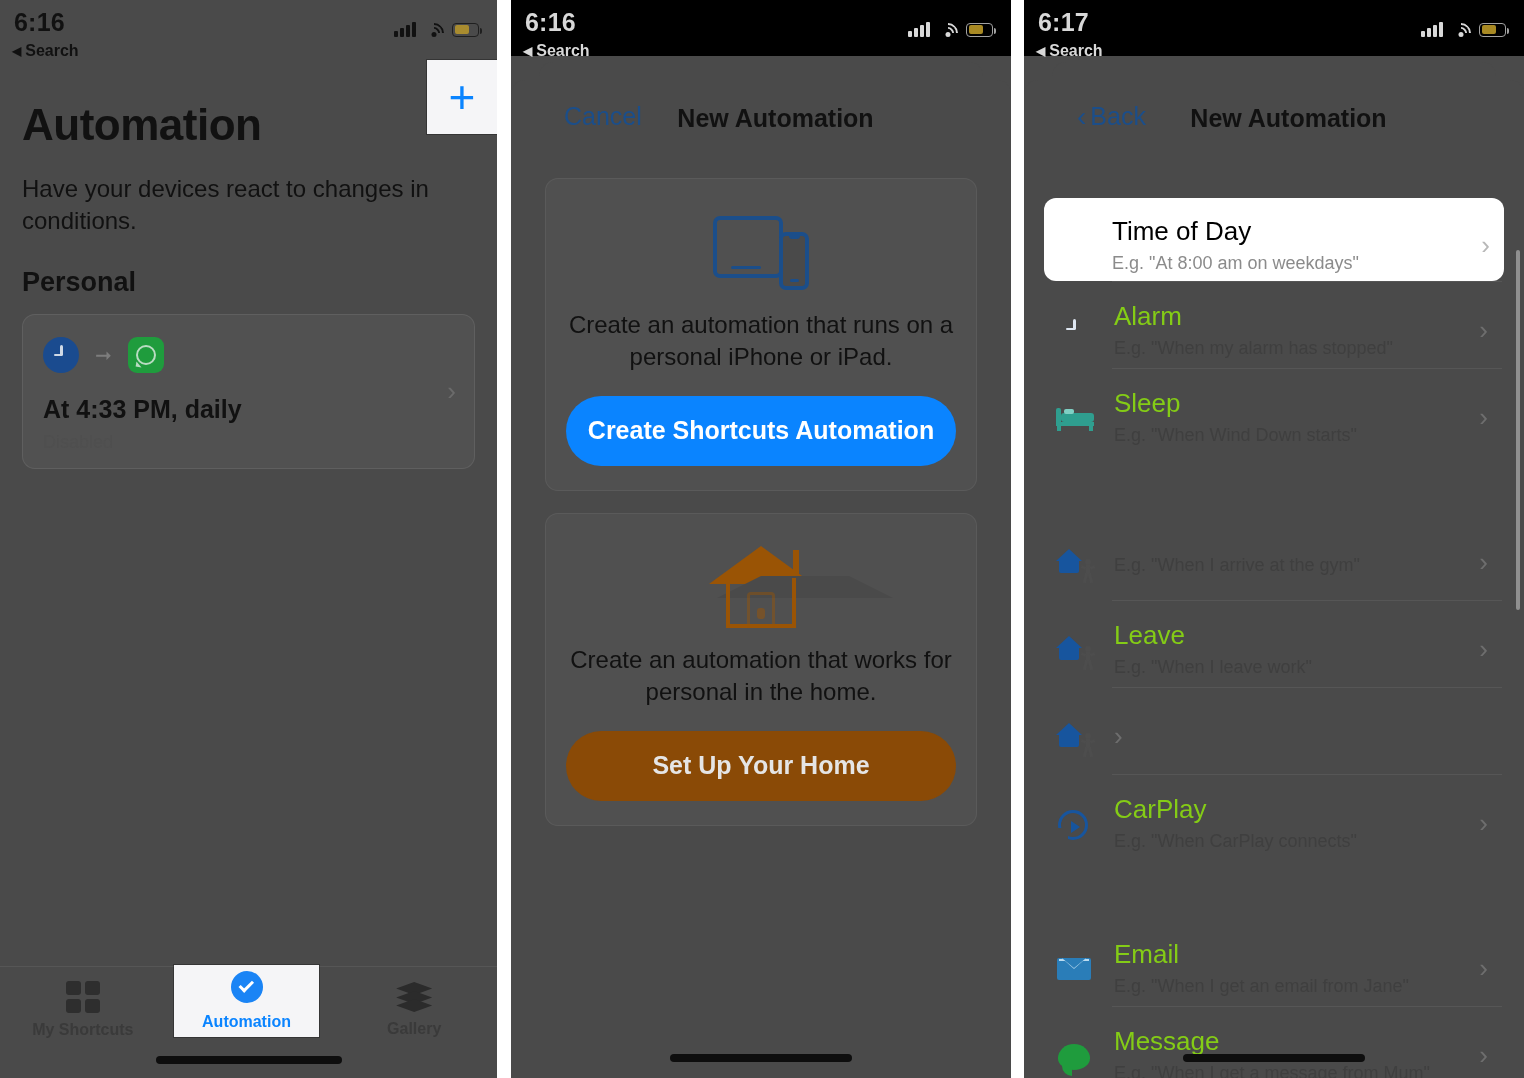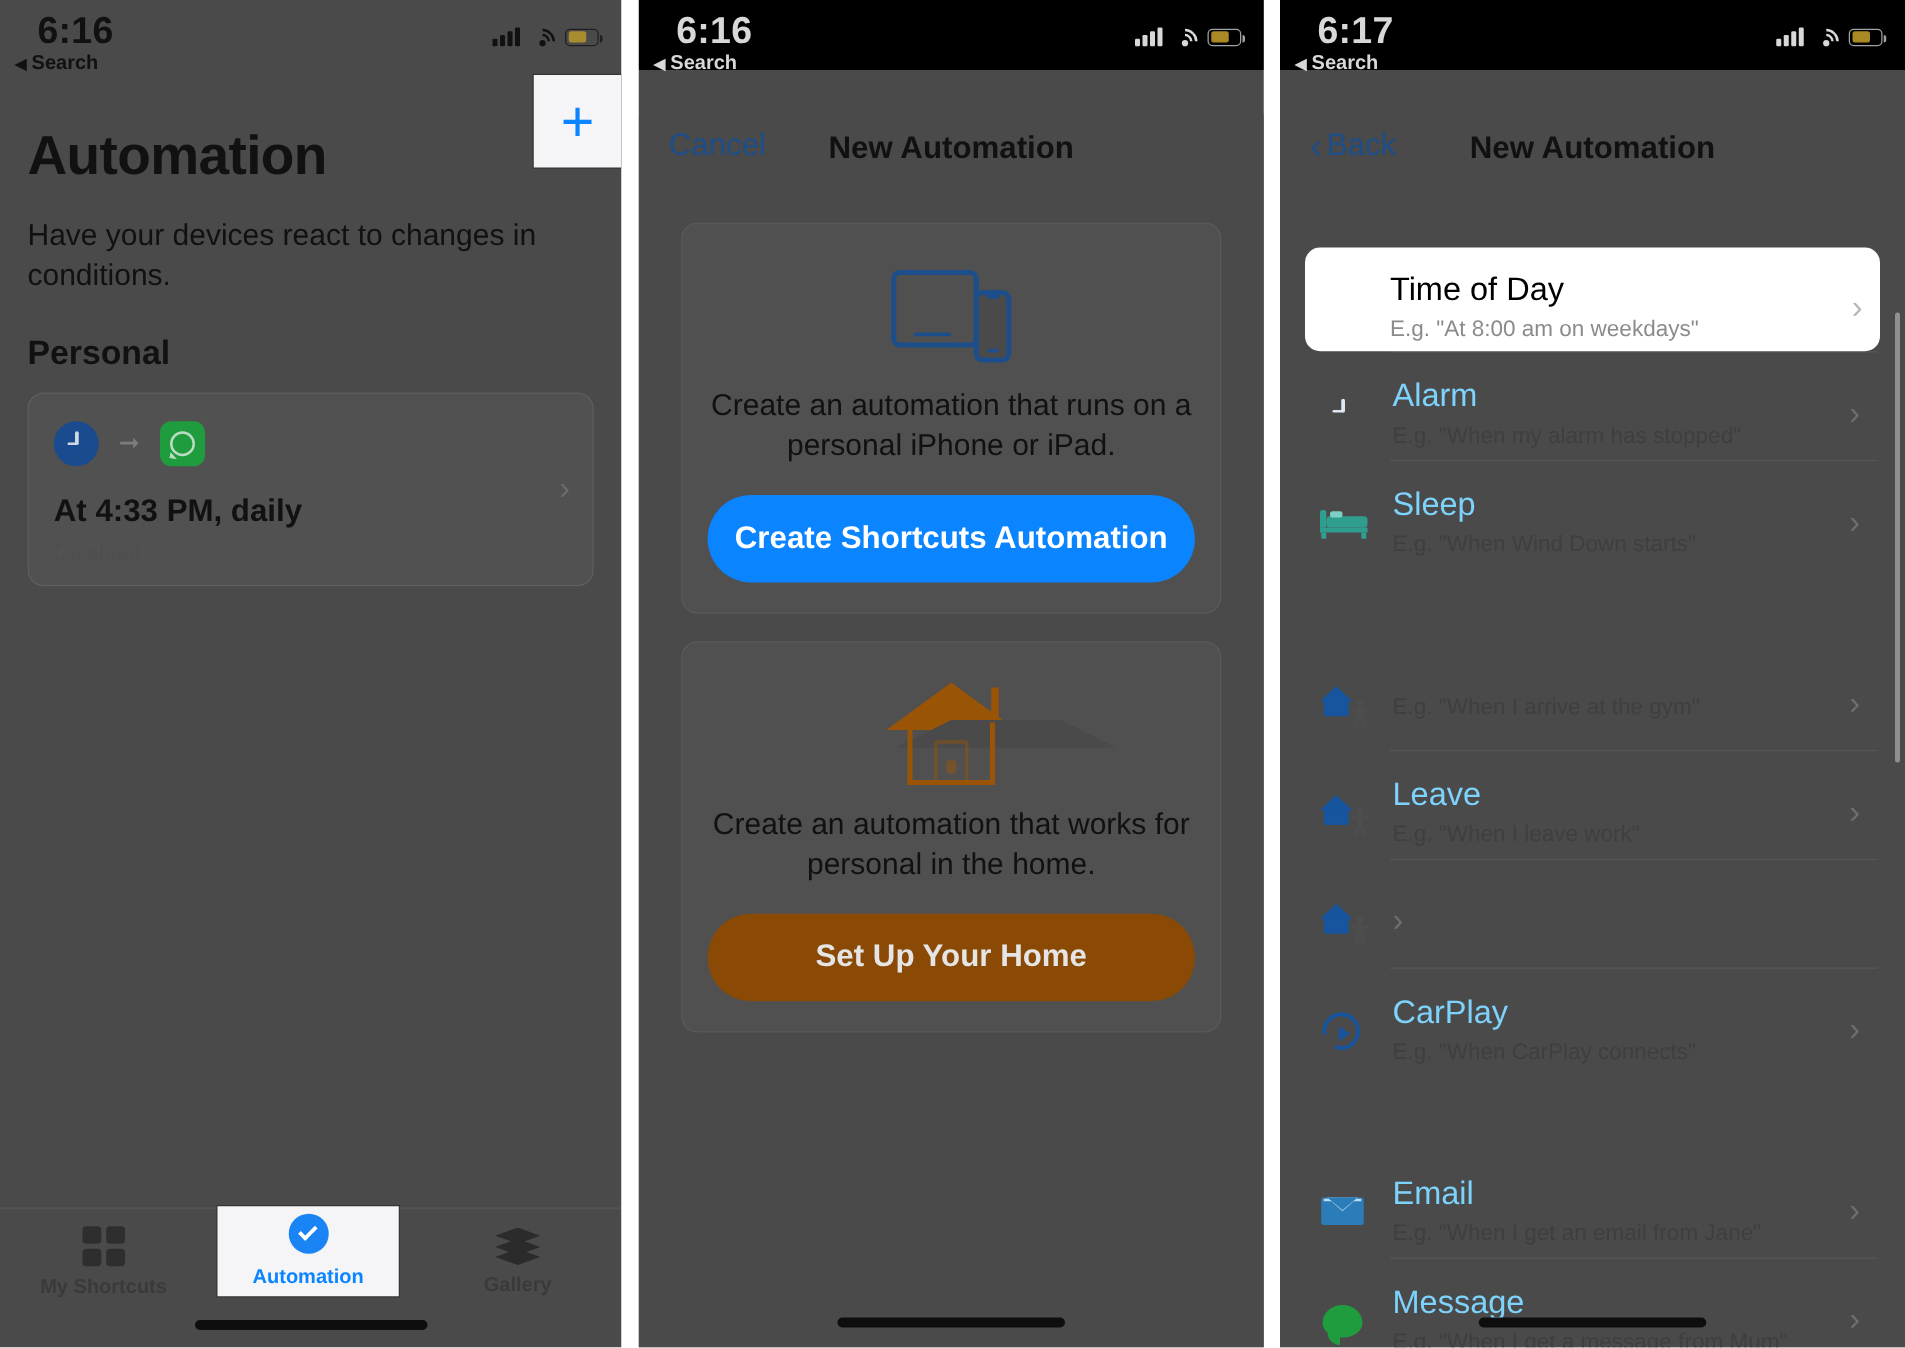--- a/index.html
+++ b/index.html
@@ -15,22 +15,22 @@
   
   .panel { position: absolute; top: 0; height: 1078px; overflow: hidden; background:#4a4a4a; }
   #panel-1 { left: 0;    width: 497px; }
   #panel-2 { left: 511px; width: 500px; }
   #panel-3 { left: 1024px; width: 500px; }
 
   
   .statusbar { position: relative; height: 56px; width: 100%; }
   .statusbar.dark { background: #000; }
   .sb-time {
-    position: absolute; left: 30px; top: 8px;
-    font-size: 30px; font-weight: bold; letter-spacing: .2px;
+    position: absolute; left: 14px; top: 8px;
+    font-size: 25px; font-weight: bold; letter-spacing: .2px;
   }
   .sb-back {
     position: absolute; left: 12px; top: 42px;
     font-size: 16px; font-weight: bold; display:flex; align-items:center; gap:4px;
   }
   .sb-tri { font-size: 12px; line-height: 1; }
   .sb-right { position: absolute; right: 18px; top: 22px; display:flex; align-items:center; gap:8px; }
   .bars { display:flex; align-items:flex-end; gap:2px; height:15px; }
   .bars i { width:4px; border-radius:1px; display:block; }
   .bars i:nth-child(1){height:6px}
@@ -94,21 +94,21 @@
   
   .sheet-stack { position:absolute; left:0; right:0; top:0; bottom:0; }
   .sheet-behind {
     position:absolute; left:28px; right:28px; top:62px; height:60px;
     background:#4a4a4a; border-radius:14px 14px 0 0;
   }
   .sheet {
     position:absolute; left:0; right:0; top:80px; bottom:0;
     background:#4a4a4a; border-radius:14px 14px 0 0;
   }
-  .navbar { position:relative; height:76px; }
+  .navbar { position:relative; height:76px;margin-left:29px; }
   .nav-left { position:absolute; left:24px; top:22px; font-size:25px; color:#1b4e8a; display:flex;align-items:center;gap:4px; }
   .nav-chevron { font-size:28px; line-height:.9; color:#1b4e8a; font-weight:300; }
   .nav-title { position:absolute; left:0; right:0; top:24px; text-align:center; font-size:25px; font-weight:bold; color:#111; }
 
   
   .choice {
     margin: 22px 34px 0 34px; border-radius:13px;
     background: rgba(255,255,255,.035);
     border:1px solid rgba(255,255,255,.06);
     padding: 28px 20px 24px 20px; text-align:center;
@@ -147,21 +147,21 @@
   .trig-group.first { margin-top: 42px; }
   .trig-row {
     position:relative; display:flex; align-items:center; gap:18px;
     height:87px; padding:12px 14px 0 10px;
   }
   .trig-row + .trig-row::before {
     content:""; position:absolute; left:66px; right:0; top:0; height:1px; background:rgba(255,255,255,.07);
   }
   .trig-icon { width:40px; height:40px; flex:0 0 40px; position:relative; }
   .trig-text { flex:1; min-width:0; }
-  .trig-title { font-size:26px; color:#7dd3fc; line-height:1.15; }
+  .trig-title { font-size:26px; color:#84cc16; line-height:1.15; }
   .trig-sub { font-size:18px; color:#3f3f3f; margin-top:6px; }
   .trig-chev { color:#6e6e6e; font-size:26px; font-weight:300; }
 
   
   .trig-row.focus {
     background:#fff; border-radius:12px; height:83px; margin: 0 -2px;
   }
   .trig-row.focus .trig-title { color:#000; font-weight:500; }
   .trig-row.focus .trig-sub { color:#8b8b8b; }
   .trig-row.focus .trig-chev { color:#b8b8b8; }

